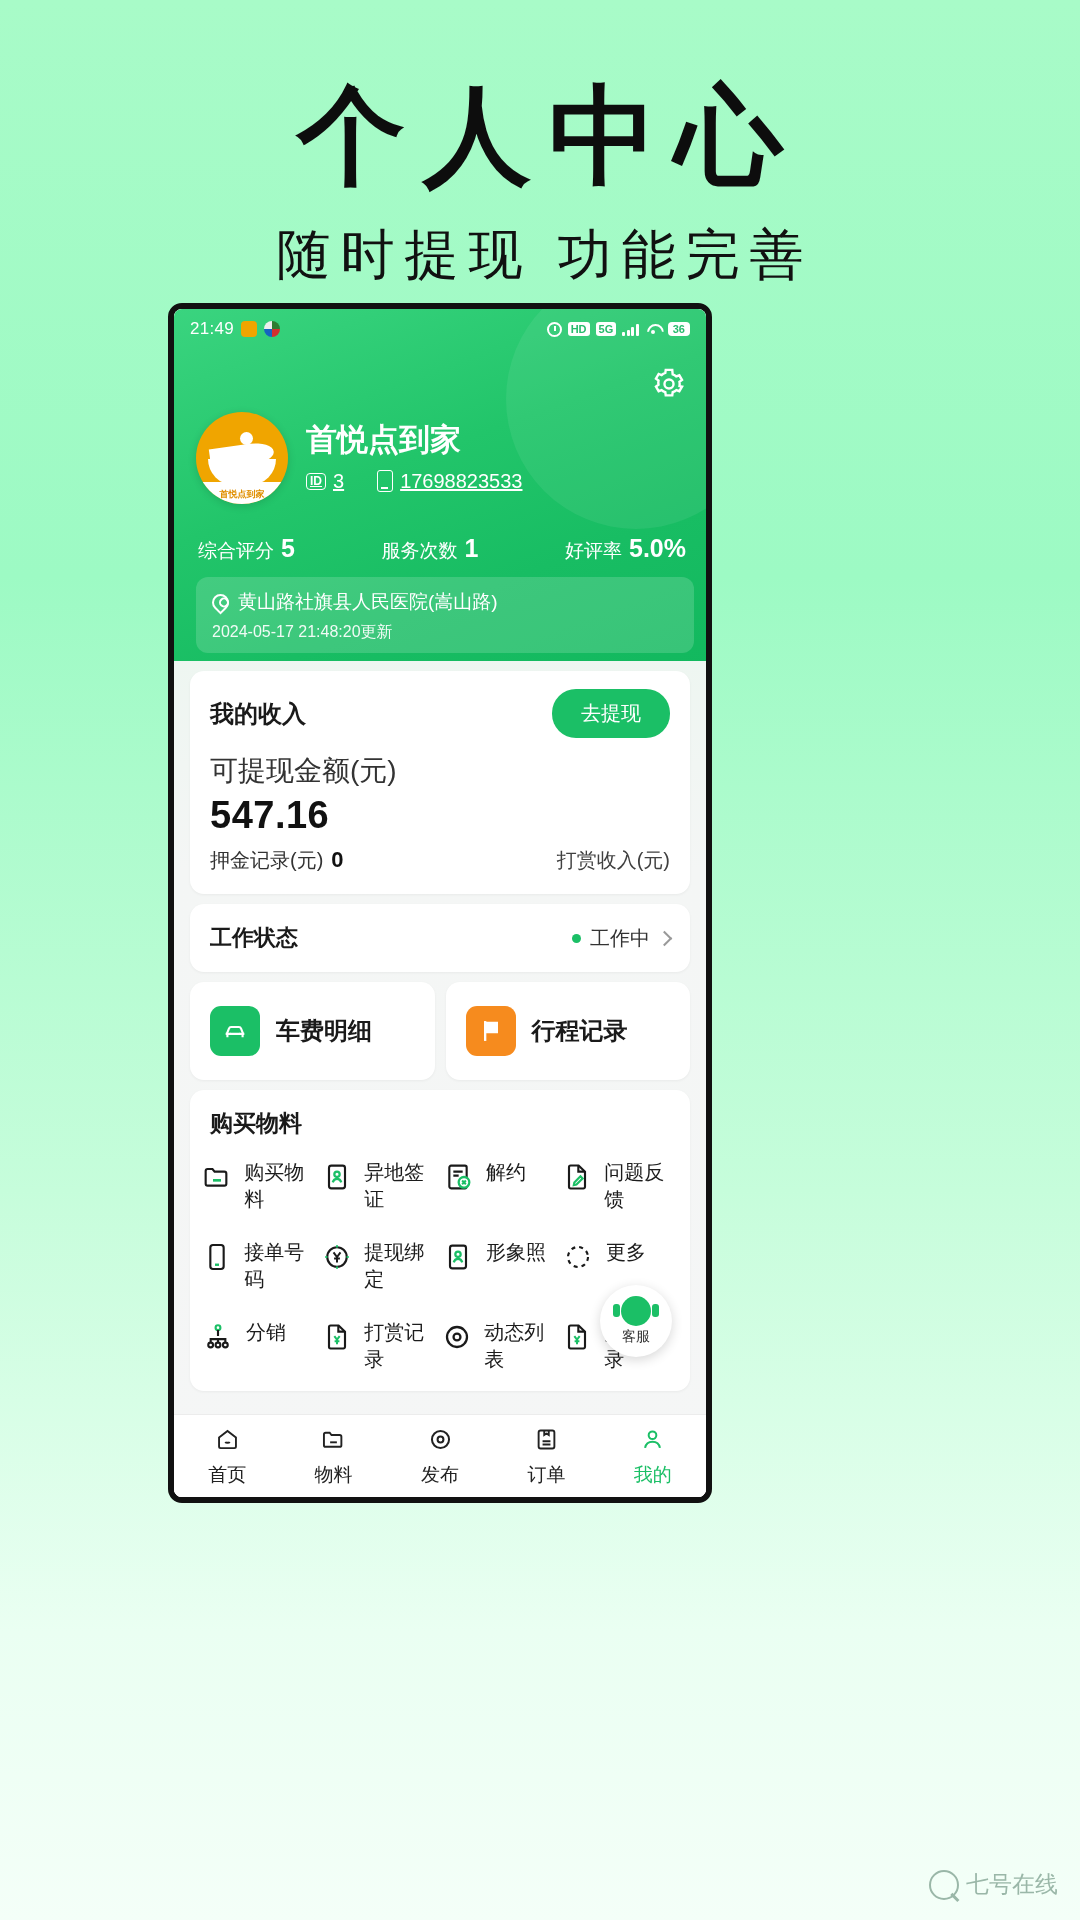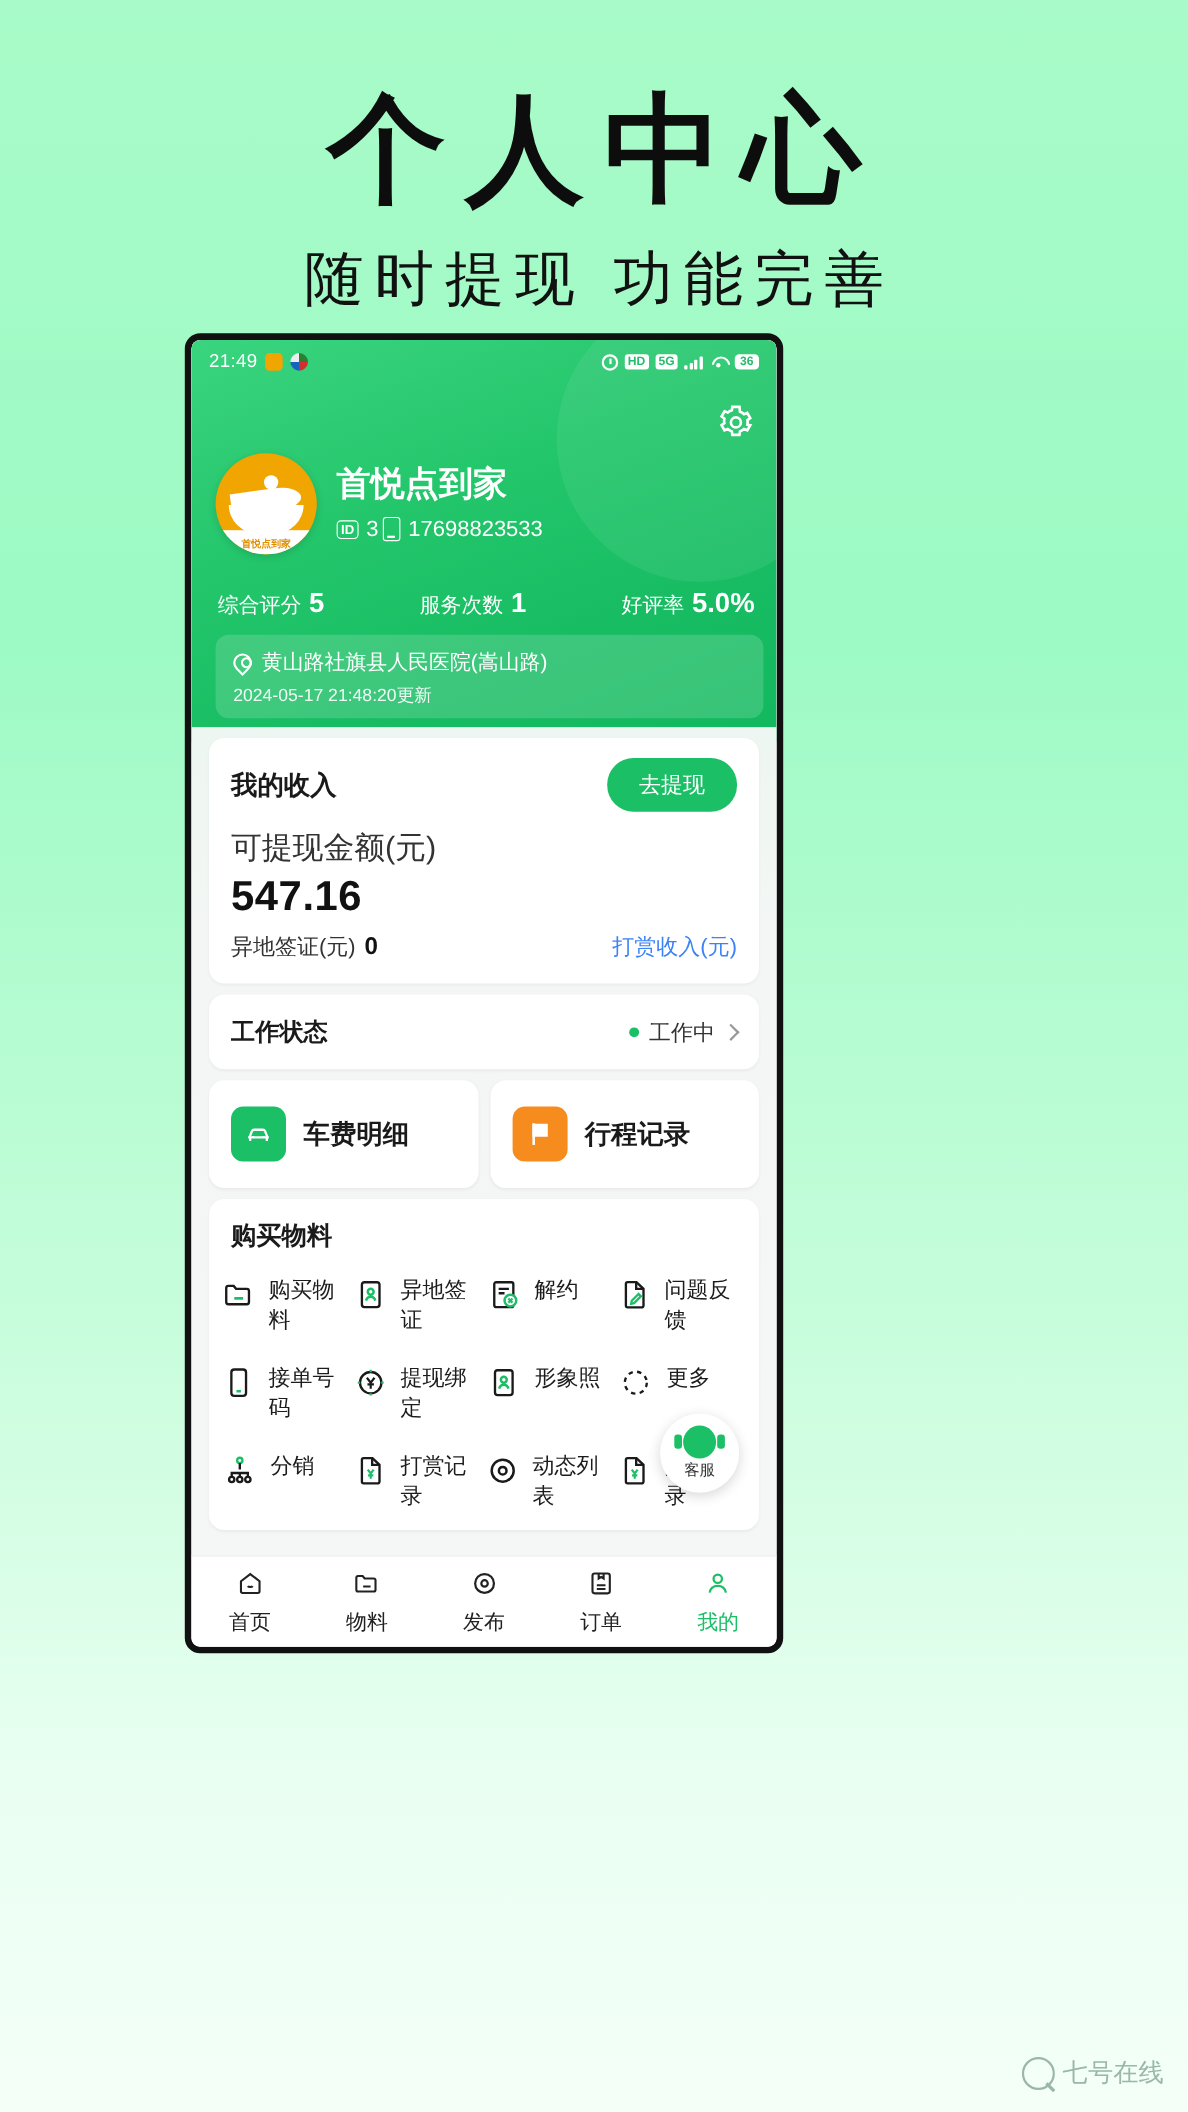--- a/index.html
+++ b/index.html
@@ -67,21 +67,21 @@
     box-shadow:0 2px 8px rgba(0,0,0,.14);flex:none;
   }
   .avatar .dot{position:absolute;left:44px;top:20px;width:13px;height:13px;background:#fff;border-radius:50%;}
   .avatar .swoosh{position:absolute;left:14px;top:33px;width:64px;height:22px;background:#fff;
     border-radius:0 50% 60% 0/0 70% 70% 0;transform:rotate(-8deg);}
   .avatar .hand{position:absolute;left:12px;top:47px;width:68px;height:26px;background:#fff;
     border-radius:0 0 46px 46px;}
   .avatar .band{position:absolute;left:0;bottom:0;width:100%;height:22px;background:#fff;}
   .avatar .bandtxt{position:absolute;left:0;bottom:3px;width:100%;text-align:center;font-size:9px;color:#e08f00;font-weight:700;}
   .pname{font-size:31px;font-weight:700;color:#fff;line-height:1.1;}
-  .pmeta{margin-top:12px;display:flex;align-items:center;gap:4px;color:#fff;font-size:20px;}
+  .pmeta{margin-top:12px;display:flex;align-items:center;gap:33px;color:#fff;font-size:20px;text-decoration:underline;}
   .pmeta .tagbox{display:inline-flex;align-items:center;gap:7px;}
   .idbox{border:1.6px solid #fff;border-radius:4px;font-size:12px;font-weight:700;padding:1px 3px;line-height:13px;}
   .phoneicon{width:14px;height:20px;border:1.6px solid #fff;border-radius:3px;position:relative;}
   .phoneicon:after{content:"";position:absolute;left:3px;bottom:2.5px;width:7px;height:1.6px;background:#fff;}
   .stats{position:absolute;left:24px;top:225px;width:488px;display:flex;justify-content:space-between;color:#fff;}
   .stat{font-size:19px;}
   .stat b{font-size:25px;font-weight:700;margin-left:7px;}
   .locbox{
     position:absolute;left:22px;top:268px;width:498px;height:76px;border-radius:12px;
     background:rgba(255,255,255,.16);box-sizing:border-box;padding:12px 16px;color:#fff;
@@ -98,21 +98,21 @@
   .inc-title{font-size:24px;font-weight:700;color:#1a1a1a;}
   .withdraw-btn{
     background:#1bbf66;color:#fff;font-size:20px;border:none;border-radius:24px;
     padding:11px 29px;cursor:pointer;font-family:inherit;
   }
   .inc-label{margin-top:14px;font-size:28px;color:#333;}
   .inc-amount{margin-top:4px;font-size:38px;font-weight:700;color:#111;letter-spacing:.5px;}
   .inc-row{margin-top:10px;display:flex;align-items:center;justify-content:space-between;}
   .inc-pending{font-size:20px;color:#333;}
   .inc-pending b{font-weight:700;color:#111;margin-left:8px;font-size:22px;}
-  .inc-link{font-size:20px;color:#3b82f6;cursor:pointer;}
+  .inc-link{font-size:20px;color:#404040;cursor:pointer;}
   .work{padding:19px 20px;display:flex;align-items:center;justify-content:space-between;}
   .work-title{font-size:22px;font-weight:700;color:#1a1a1a;}
   .work-right{display:flex;align-items:center;gap:9px;font-size:20px;color:#333;}
   .work-dot{width:9px;height:9px;border-radius:50%;background:#1bbf66;}
   .chev{width:9px;height:9px;border-right:2.4px solid #999;border-top:2.4px solid #999;transform:rotate(45deg);}
   .duo{display:flex;gap:11px;margin:0 16px 10px;}
   .duo .card{flex:1;margin:0;padding:24px 20px;display:flex;align-items:center;gap:16px;}
   .sqicon{width:50px;height:50px;border-radius:11px;display:flex;align-items:center;justify-content:center;flex:none;}
   .sqicon.green{background:#1bbf66;}
   .sqicon.orange{background:#f68b1e;}
@@ -235,21 +235,21 @@
 
       <div class="card income">
         <div class="inc-head">
           <div class="inc-title">我的收入</div>
           <button class="withdraw-btn">去提现</button>
         </div>
         <div class="inc-label">可提现金额(元)</div>
         <div class="inc-amount">547.16</div>
         <div class="inc-row">
           <div class="inc-pending">
-            <span>异地签证(元)</span><b>0</b>
+            <span>押金记录(元)</span><b>0</b>
           </div>
           <div class="inc-link">打赏收入(元)</div>
         </div>
       </div>
 
       <div class="card work">
         <div class="work-title">工作状态</div>
         <div class="work-right">
           <span class="work-dot"></span>
           <span>工作中</span>

